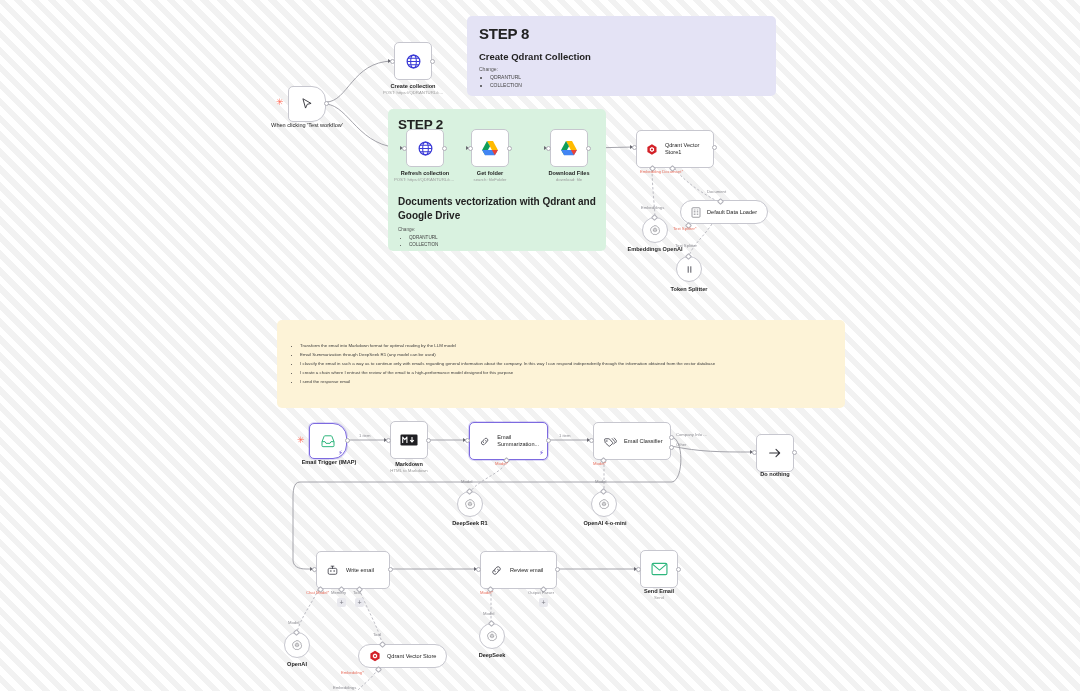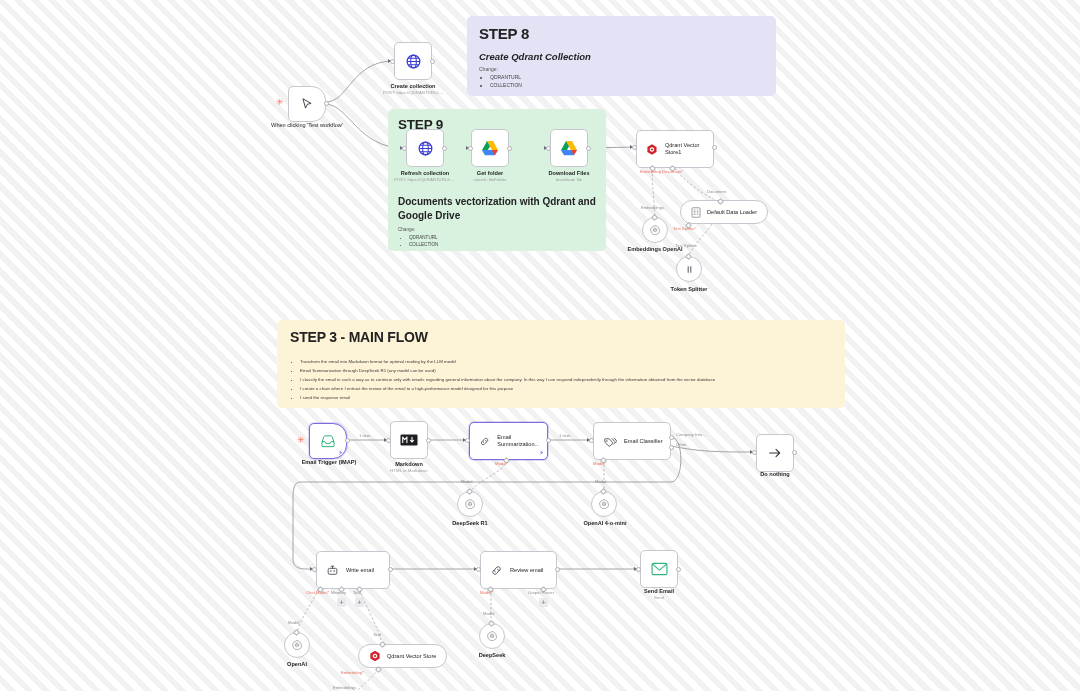--- a/index.html
+++ b/index.html
@@ -20,21 +20,21 @@
   
   .note{position:absolute;border-radius:5px;box-sizing:border-box;}
   .note .n-title{font-weight:bold;color:#222;letter-spacing:-.2px;}
   .note .n-sub{font-weight:bold;color:#222;}
   .note .n-small{color:#555;}
   .note ul{margin:2px 0 0 0;padding-left:11px;}
   .note li{color:#444;}
 
   #note-step1{left:467px;top:16px;width:309px;height:80px;background:#e4e3f5;padding:9px 12px;}
   #note-step1 .n-title{font-size:15px;}
-  #note-step1 .n-sub{font-size:9.5px;margin-top:9px;font-style:italic;}
+  #note-step1 .n-sub{font-size:9.5px;margin-top:9px;}
   #note-step1 .n-small{font-size:5px;margin-top:4px;}
   #note-step1 li{font-size:5px;line-height:1.5;}
 
   #note-step2{left:388px;top:109px;width:218px;height:142px;background:#d9f2e0;padding:8px 10px;}
   #note-step2 .n-title{font-size:13.5px;}
   #note-step2 .n-sub{font-size:10px;margin-top:63px;line-height:1.35;}
   #note-step2 .n-small{font-size:4.6px;margin-top:5px;}
   #note-step2 li{font-size:4.6px;line-height:1.55;}
 
   #note-step3{left:277px;top:320px;width:568px;height:88px;background:#fdf3d7;padding:9px 13px;}
@@ -142,31 +142,30 @@
     <div class="n-title">STEP 8</div>
     <div class="n-sub">Create Qdrant Collection</div>
     <div class="n-small">Change:</div>
     <ul>
       <li>QDRANTURL</li>
       <li>COLLECTION</li>
     </ul>
   </div>
 
   <div class="note" id="note-step2">
-    <div class="n-title">STEP 9</div>
+    <div class="n-title">STEP 2</div>
     <div class="n-sub">Documents vectorization with Qdrant and Google Drive</div>
     <div class="n-small">Change:</div>
     <ul>
       <li>QDRANTURL</li>
       <li>COLLECTION</li>
     </ul>
   </div>
 
   <div class="note" id="note-step3">
-    <div class="n-title">STEP 3 - MAIN FLOW</div>
     <ul>
       <li>Transform the email into Markdown format for optimal reading by the LLM model</li>
       <li>Email Summarization through DeepSeek R1 (any model can be used)</li>
       <li>I classify the email in such a way as to continue only with emails regarding general information about the company. In this way I can respond independently through the information obtained from the vector database</li>
       <li>I create a chain where I entrust the review of the email to a high-performance model designed for this purpose</li>
       <li>I send the response email</li>
     </ul>
   </div>
 
   <div class="star" style="left:276px;top:98px;">✳</div>

